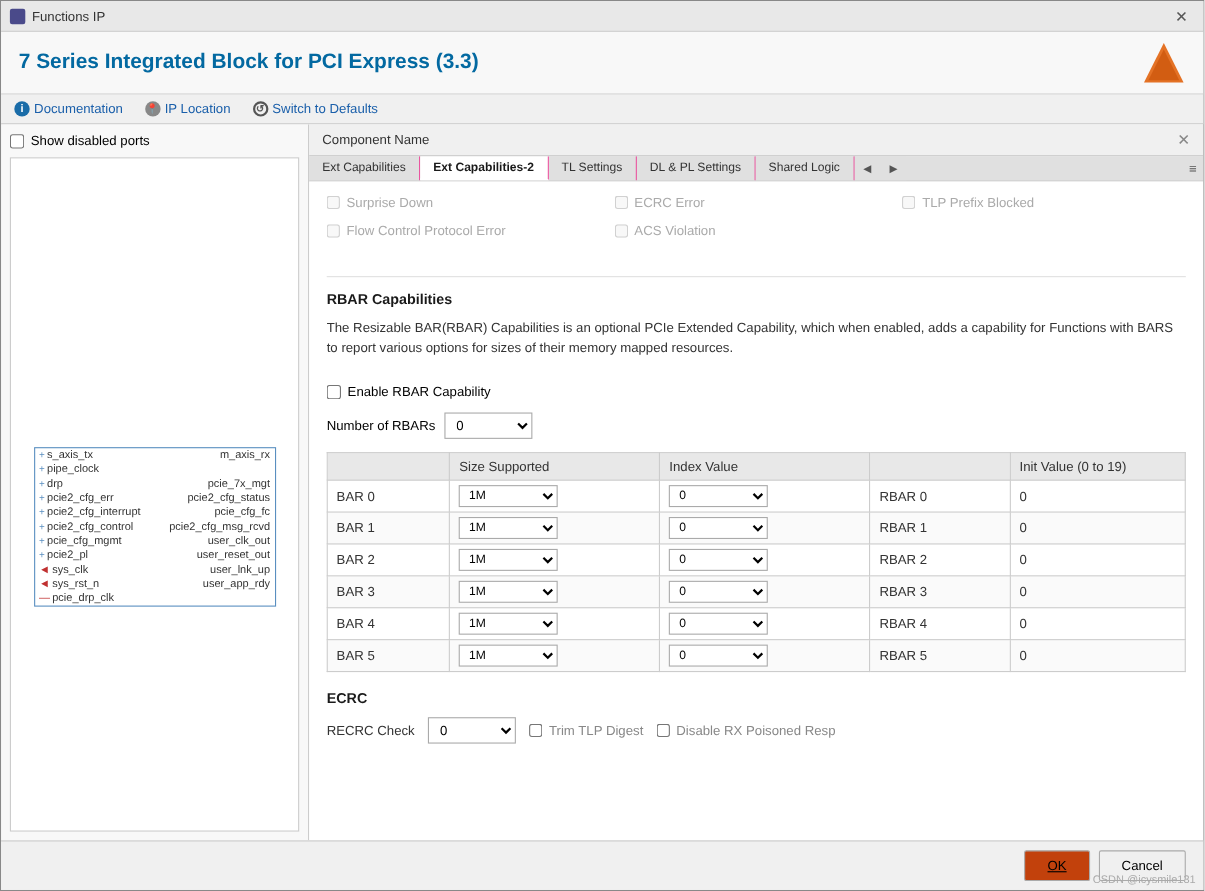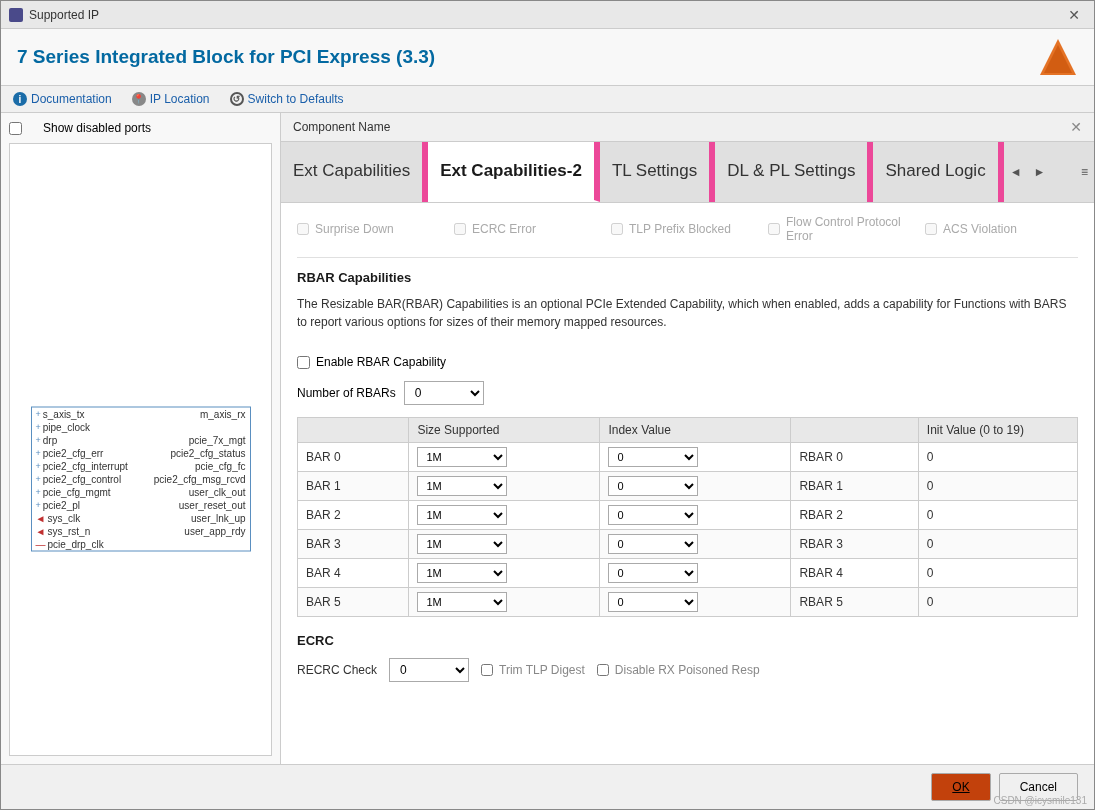--- a/index.html
+++ b/index.html
@@ -115,21 +115,21 @@
       min-width: 280px;
       border-right: 1px solid #ccc;
       background: #f8f8f8;
       display: flex;
       flex-direction: column;
       padding: 8px;
     }
     .show-disabled-ports {
       display: flex;
       align-items: center;
-      gap: 21px;
+      gap: 6px;
       margin-bottom: 8px;
       font-size: 12px;
     }
     .component-diagram {
       flex: 1;
       background: white;
       border: 1px solid #ccc;
       overflow: hidden;
       position: relative;
       font-size: 10px;
@@ -191,24 +191,24 @@
       border: none;
     }
 
     .tabs-bar {
       display: flex;
       background: #e0e0e0;
       border-bottom: 1px solid #ccc;
       overflow: hidden;
     }
     .tab {
-      padding: 19px 12px;
-      font-size: 17px;
+      padding: 4px 12px;
+      font-size: 11px;
       cursor: pointer;
-      border-right: 6px solid #ec4899;
+      border-right: 1px solid #ec4899;
       white-space: nowrap;
       color: #333;
       background: #e0e0e0;
     }
     .tab.active {
       background: white;
       border-bottom: 2px solid white;
       font-weight: bold;
       color: #1a1a1a;
     }
@@ -257,23 +257,23 @@
       color: #888;
     }
     .checkbox-row input[type="checkbox"] {
       width: 12px;
       height: 12px;
     }
     .checkbox-row input:disabled + label { color: #aaa; }
 
     .checkboxes-grid {
       display: grid;
-      grid-template-columns: repeat(5, 1fr);
+      grid-template-columns: repeat(3, 1fr);
       gap: 6px 4px;
-      margin-bottom: 8px;
+      margin-bottom: 28px;
     }
 
     .rbar-desc {
       font-size: 12px;
       color: #333;
       margin-bottom: 24px;
       line-height: 1.5;
     }
 
     .rbar-enable-row {
@@ -383,21 +383,21 @@
     .tab-content::-webkit-scrollbar-thumb { background: #bbb; border: 2px solid #f0f0f0; }
   </style>
 </head>
 <body>
 
 <div class="window">
 
   <div class="title-bar">
     <div class="title-bar-left">
       <div class="title-bar-icon"></div>
-      <span class="title-bar-title">Supported IP</span>
+      <span class="title-bar-title">Functions IP</span>
     </div>
     <button class="title-bar-close">✕</button>
   </div>
 
   <div class="header">
     <span class="app-title">7 Series Integrated Block for PCI Express (3.3)</span>
     <svg width="40" height="40" viewBox="0 0 40 40">
       <polygon points="20,2 38,38 2,38" fill="#e05a00" opacity="0.85"></polygon>
       <polygon points="20,8 34,36 6,36" fill="#c04800" opacity="0.5"></polygon>
     </svg>

